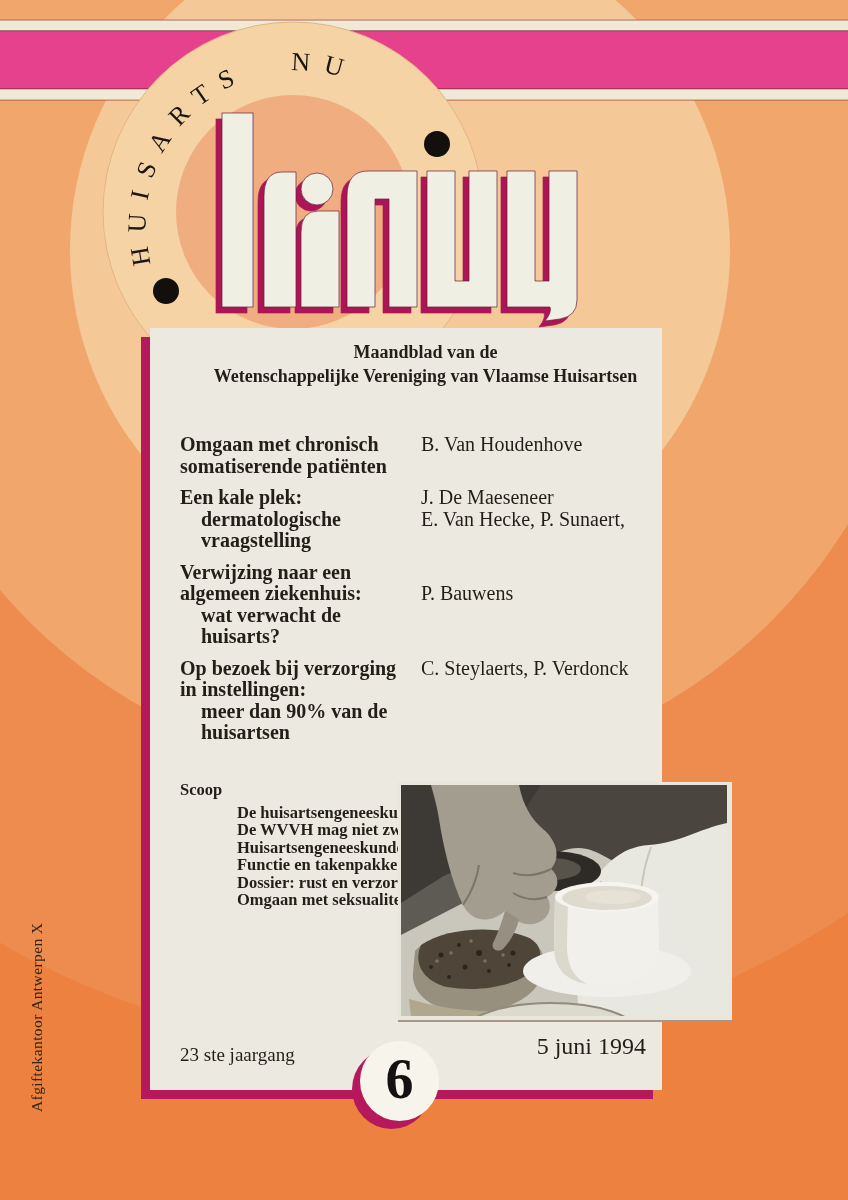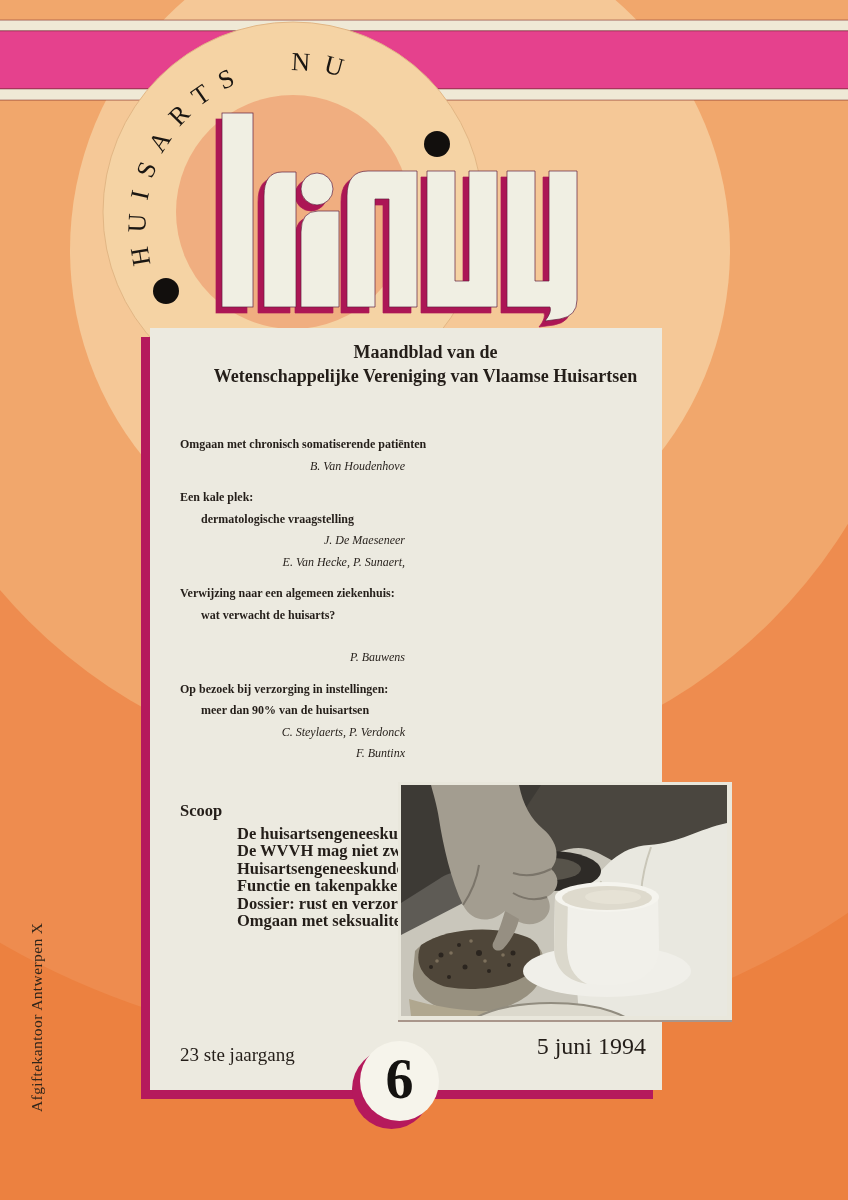--- a/index.html
+++ b/index.html
@@ -10,24 +10,24 @@
   }
   .bg{position:absolute;left:0;top:0;z-index:0;}
   
   .toc-box{
     position:absolute;left:150px;top:328px;width:512px;height:762px;
     background:#ECEAE0;box-shadow:-9px 9px 0 0 #B5195C;z-index:2;
   }
   .masthead{text-align:center;padding-top:13px;font-weight:bold;
     font-size:18px;line-height:23.5px;margin-left:39px;}
   .articles{margin:46px 16px 0 30px;}
-  .article{display:flex;margin-bottom:10px;font-size:12px;line-height:21.5px;flex-direction:column;}
+  .article{display:flex;margin-bottom:10px;font-size:20px;line-height:21.5px;}
   .article .titles{flex:1;font-weight:bold;padding-right:8px;}
   .article .titles .l2{padding-left:21px;}
-  .article .authors{width:225px;text-align:right;font-style:italic;}
+  .article .authors{width:225px;}
   .article.offset .authors{padding-top:21px;}
   .scoop{margin:16px 16px 0 30px;font-size:16.5px;}
   .scoop-label{font-weight:bold;margin-bottom:4px;margin-top:36px;}
   .scoop-items{margin-left:57px;font-weight:bold;line-height:17.5px;}
   .box-footer-edition{position:absolute;left:30px;bottom:24px;font-size:19px;}
   .box-footer-date{position:absolute;right:16px;bottom:30px;font-size:24px;}
   
   .badge{
     position:absolute;left:360px;top:1041px;width:79px;height:80px;
     background:#F6F4EB;border-radius:50%;box-shadow:-8px 8px 0 0 #B5195C;
@@ -146,21 +146,20 @@
         </div>
       </div>
 
       <div class="article">
         <div class="titles">
           <div>Op bezoek bij verzorging in instellingen:</div>
           <div class="l2">meer dan 90% van de huisartsen</div>
         </div>
         <div class="authors">
           <div>C. Steylaerts, P. Verdonck</div>
-          <div>F. Buntinx</div>
         </div>
       </div>
 
     </div>
 
     <div class="scoop">
       <div class="scoop-label">Scoop</div>
       <div class="scoop-items">
         <div>De huisartsengeneeskunde: beter en minder duur</div>
         <div>De WVVH mag niet zwijgen over accreditering</div>

